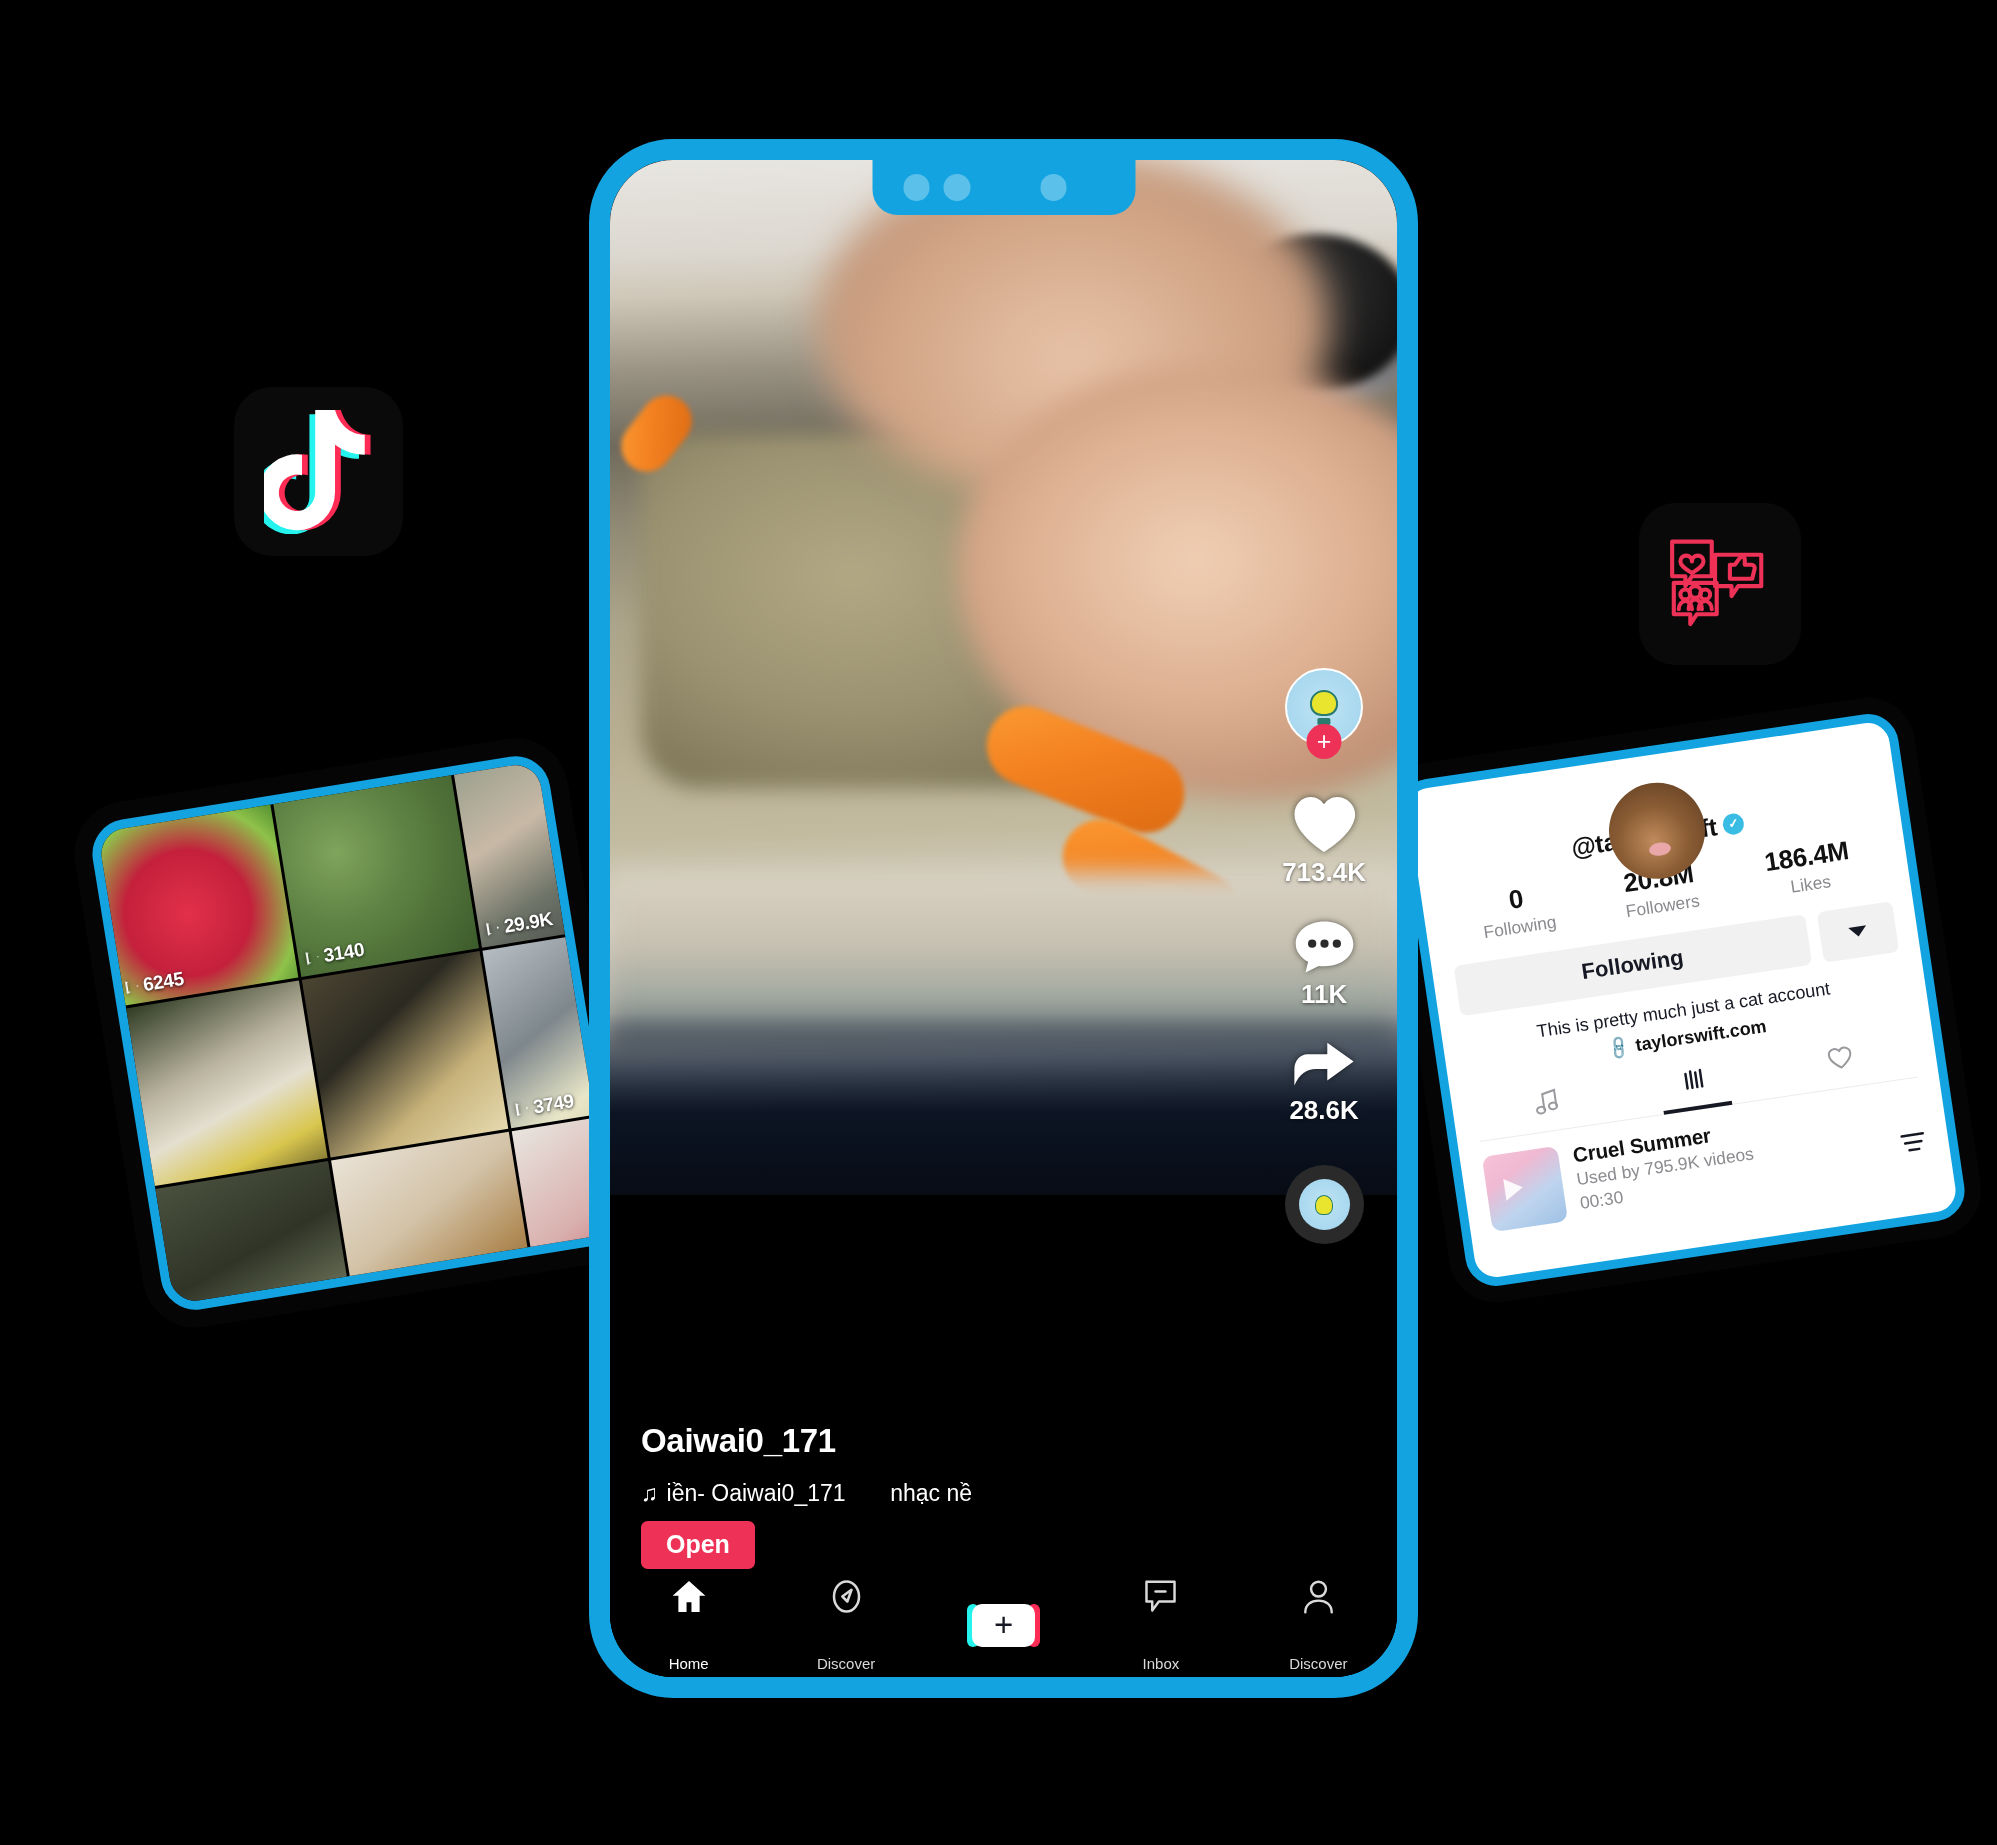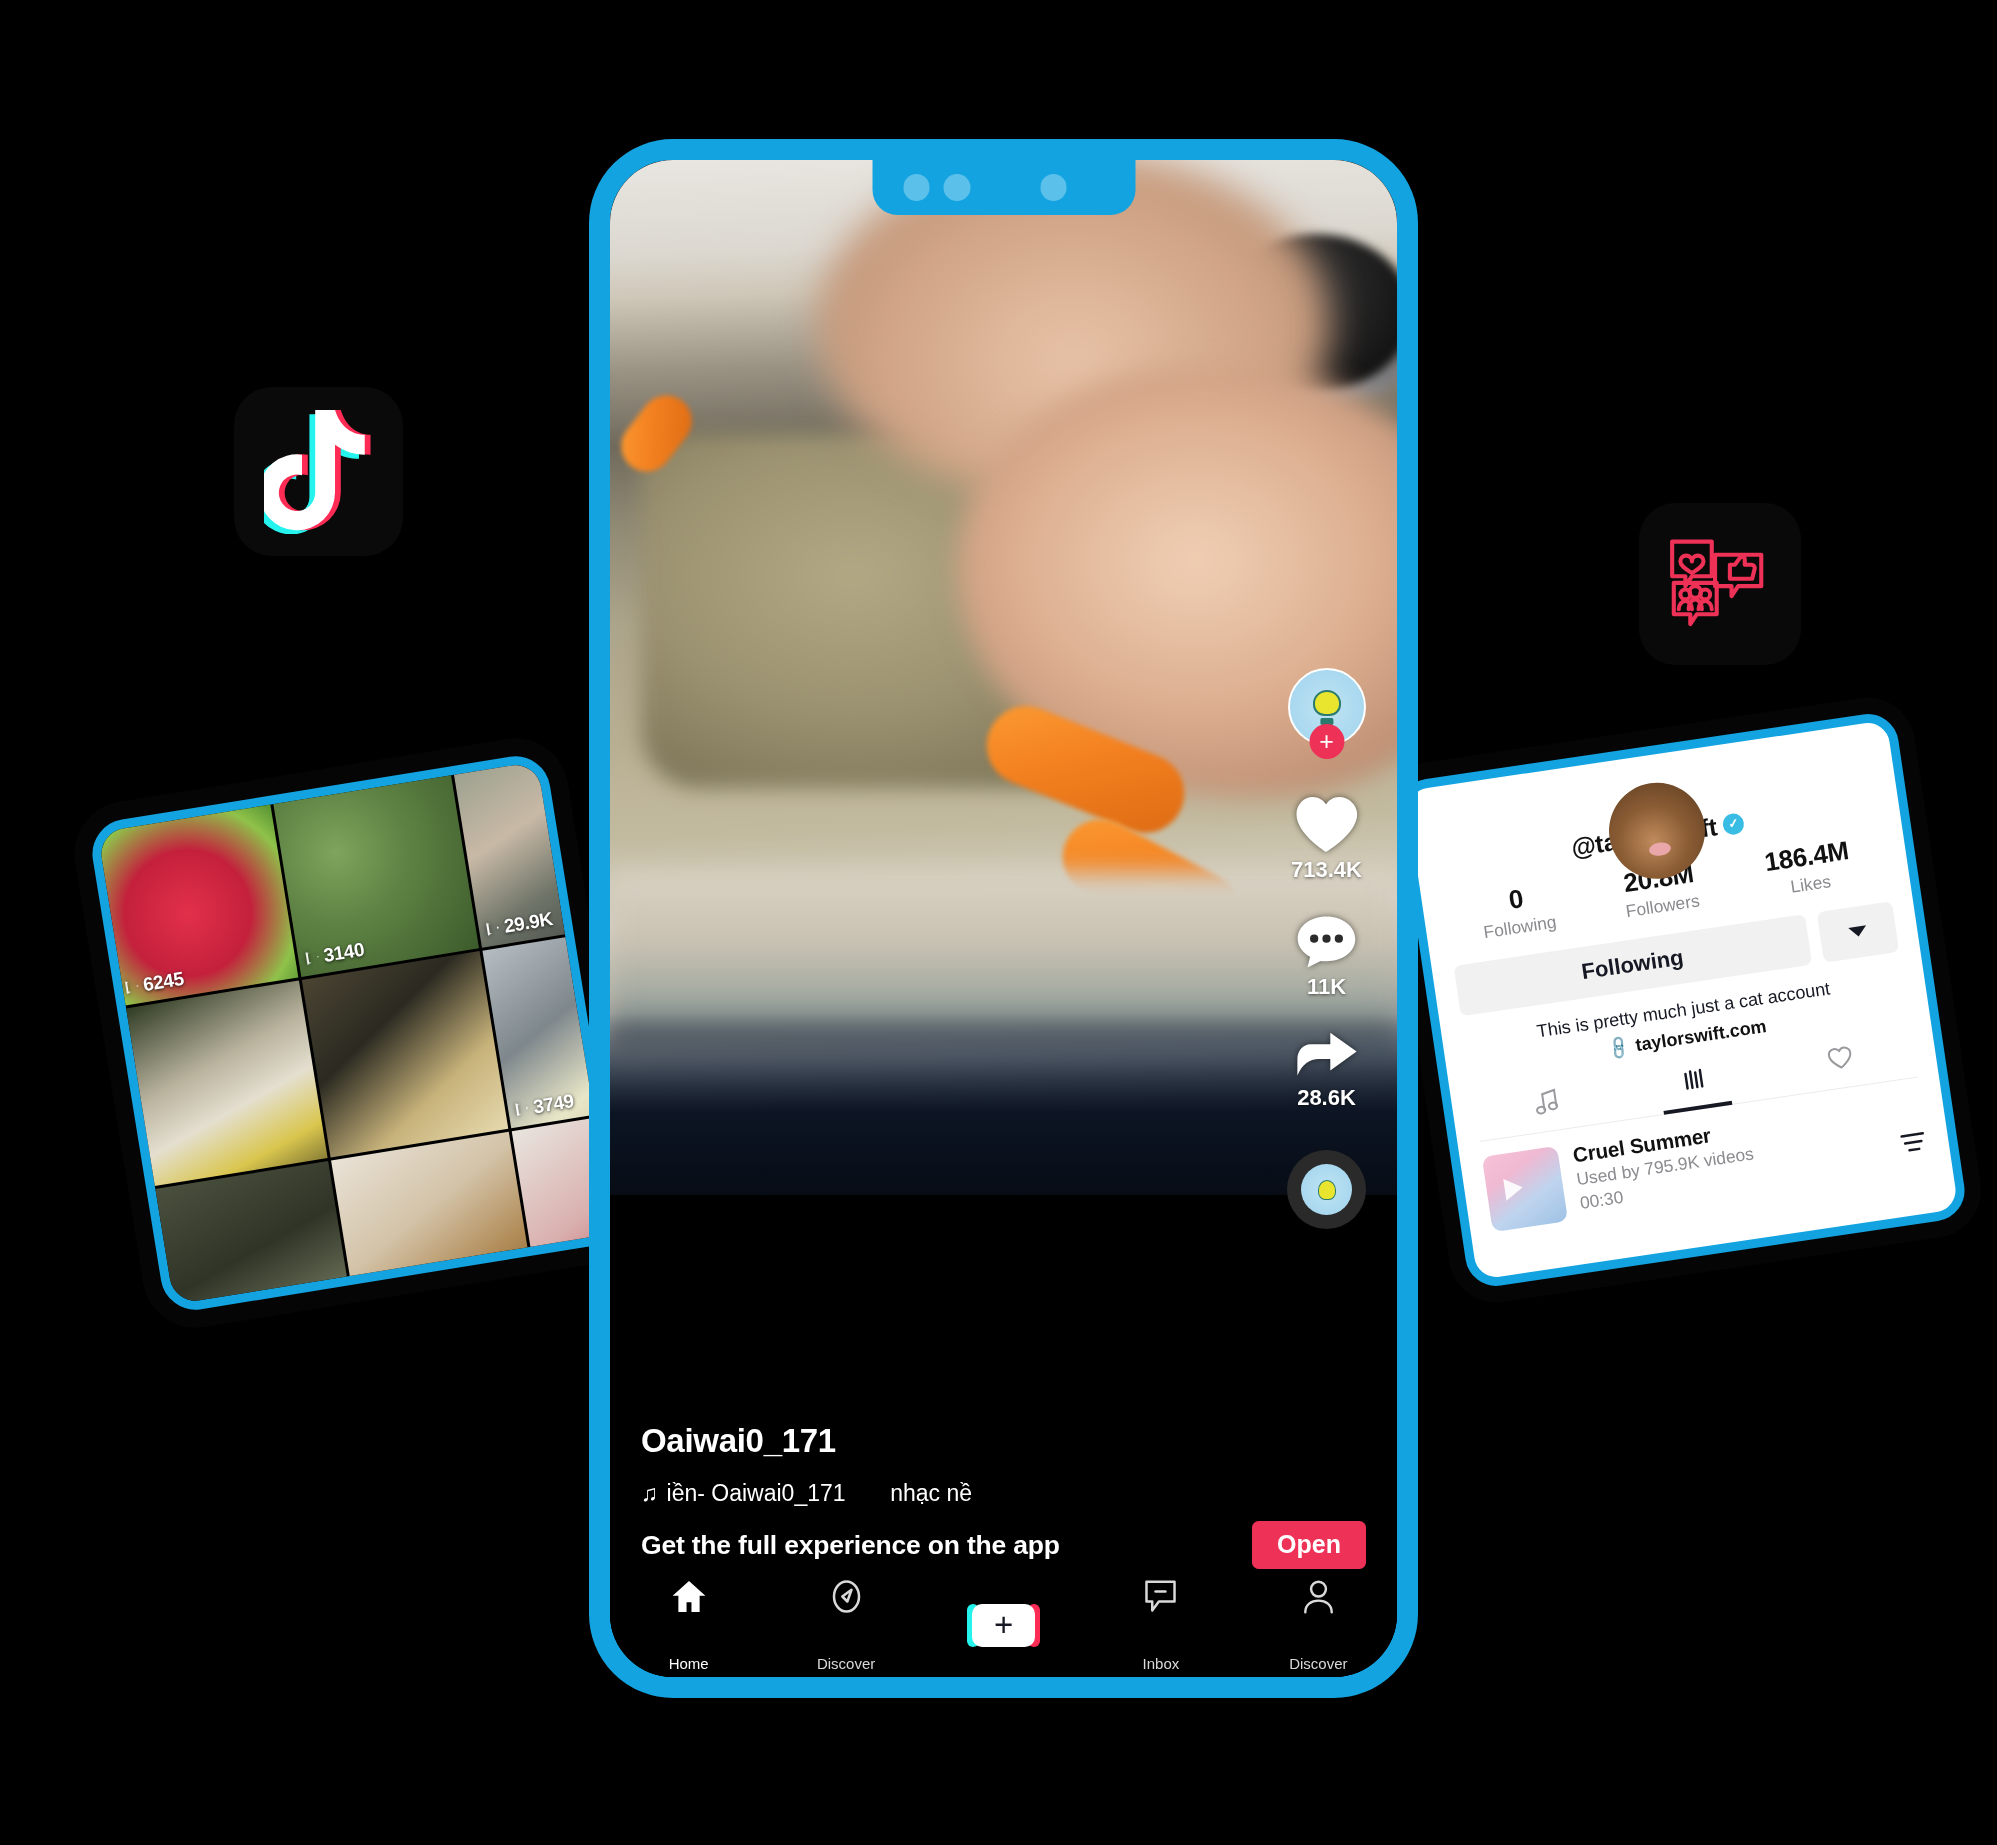--- a/index.html
+++ b/index.html
@@ -250,21 +250,21 @@
     background: linear-gradient(180deg, rgba(10,16,26,0) 0%, #0D1524 55%, #070C15 100%);
   }
 
   
   .rail {
     position: absolute; right: 31px; top: 508px;
     display: flex; flex-direction: column; align-items: center; gap: 0;
     z-index: 20;
   }
   .rail-item { display: flex; flex-direction: column; align-items: center; margin-bottom: 31px; }
-  .rail-count { color: #fff; font-size: 22px; font-weight: 700; margin-top: 3.3px; text-shadow: 0 0.8px 3.3px rgba(0,0,0,.6); }
+  .rail-count { color: #fff; font-size: 26px; font-weight: 700; margin-top: 3.3px; text-shadow: 0 0.8px 3.3px rgba(0,0,0,.6); }
   .avatar-follow { position: relative; width: 78px; height: 78px; margin-bottom: 48px; }
   .avatar-follow .av {
     width: 78px; height: 78px; border-radius: 50%;
     border: 2.5px solid #fff; overflow: hidden;
     background: radial-gradient(circle at 50% 50%, #BFE3F3 0%, #A9D8EF 70%, #94CCE9 100%);
     display:flex; align-items:center; justify-content:center;
   }
   .bulb { width: 28px; height: 35px; position: relative; }
   .bulb .glass {
     width: 28px; height: 26.5px; border-radius: 50% 50% 42% 42%;
@@ -565,21 +565,20 @@
         <div class="cap-user">Oaiwai0_171</div>
         <div class="cap-music">
           <span>♫</span>
           <span>iền- Oaiwai0_171</span>
           <span class="gap"></span>
           <span>nhạc nề</span>
         </div>
       </div>
 
       <div class="app-banner">
-        <div class="txt">Get the full experience on the app</div>
         <div class="open-btn">Open</div>
       </div>
 
       <div class="bottom-nav">
         <div class="nav-item active">
           <span>
             <svg width="36" height="35" viewBox="0 0 44 42" fill="#fff">
                 <path d="M22 2L2 20h7v20h10V28h6v12h10V20h7L22 2z"></path>
               </svg>
           </span>

